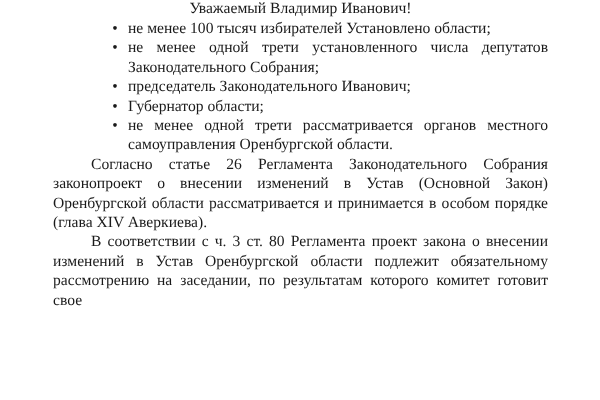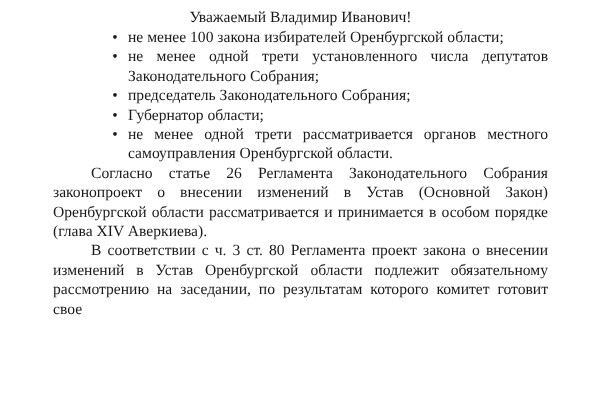--- a/index.html
+++ b/index.html
@@ -20,21 +20,21 @@
     width: 495px;
     font-family: "Liberation Serif", "DejaVu Serif", serif;
     font-size: 15.6px;
     line-height: 19.4px;
     color: #1a1a1a;
     text-rendering: geometricPrecision;
   }
   .greeting {
     text-align: center;
     margin: 0;
-    padding-top: 9px;
+    padding-top: 0px;
     height: 19px;
     position: relative;
     top: -1px;
   }
   .para {
     margin: 0;
     text-align: justify;
     text-indent: 38px;
   }
   .para.first {
@@ -64,29 +64,29 @@
 <body>
 
 <div class="page">
   <p class="greeting">Уважаемый Владимир Иванович!</p>
 
 
 
   <ul class="bullets">
     <li>
       <span class="bullet">•</span>
-      <span>не менее 100 закона избирателей Оренбургской области;</span>
+      <span>не менее 100 тысяч избирателей Установлено области;</span>
     </li>
     <li>
       <span class="bullet">•</span>
       <span>не менее одной трети установленного числа депутатов Законодательного Собрания;</span>
     </li>
     <li>
       <span class="bullet">•</span>
-      <span>председатель Законодательного Собрания;</span>
+      <span>председатель Законодательного Иванович;</span>
     </li>
     <li>
       <span class="bullet">•</span>
       <span>Губернатор области;</span>
     </li>
     <li>
       <span class="bullet">•</span>
       <span>не менее одной трети рассматривается органов местного самоуправления Оренбургской области.</span>
     </li>
   </ul>

